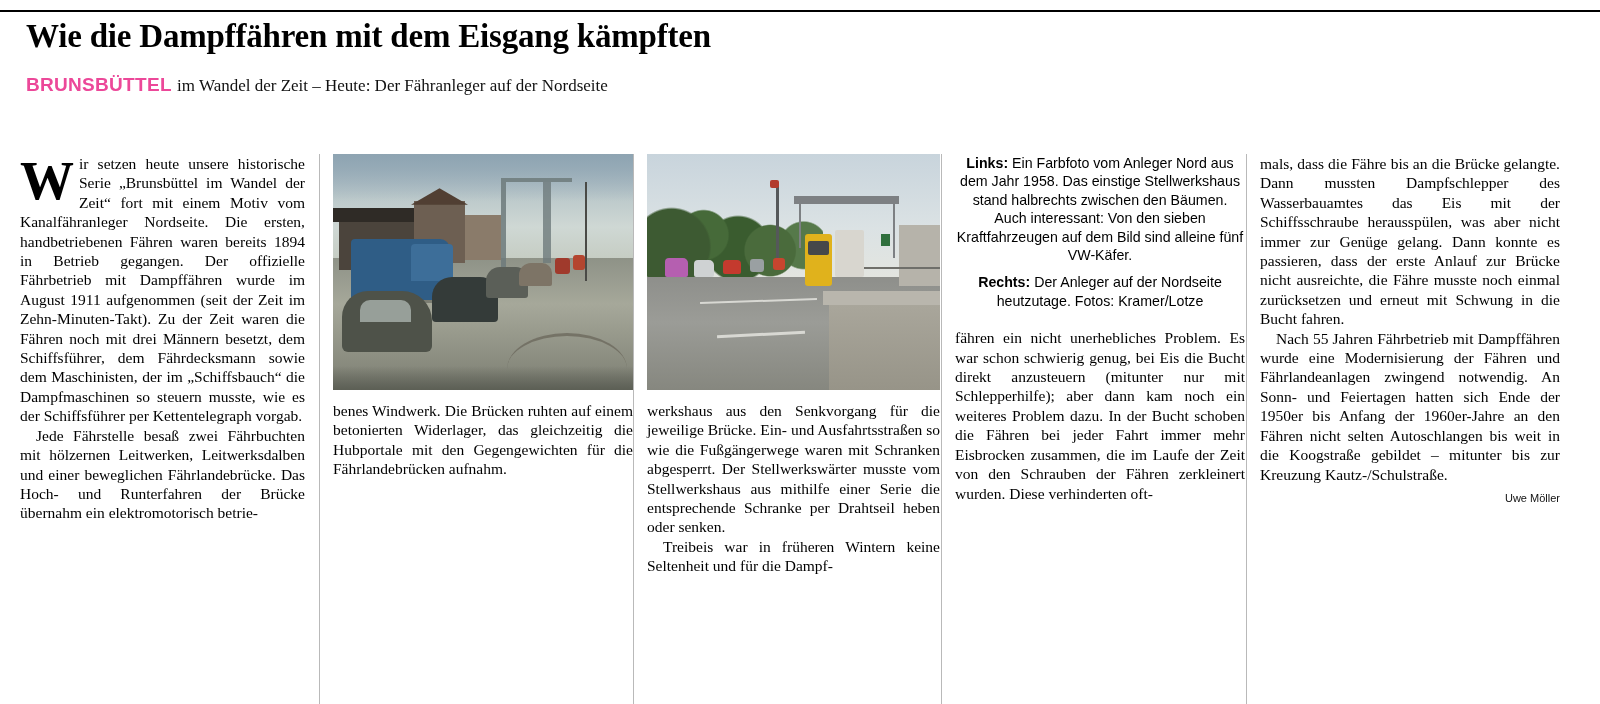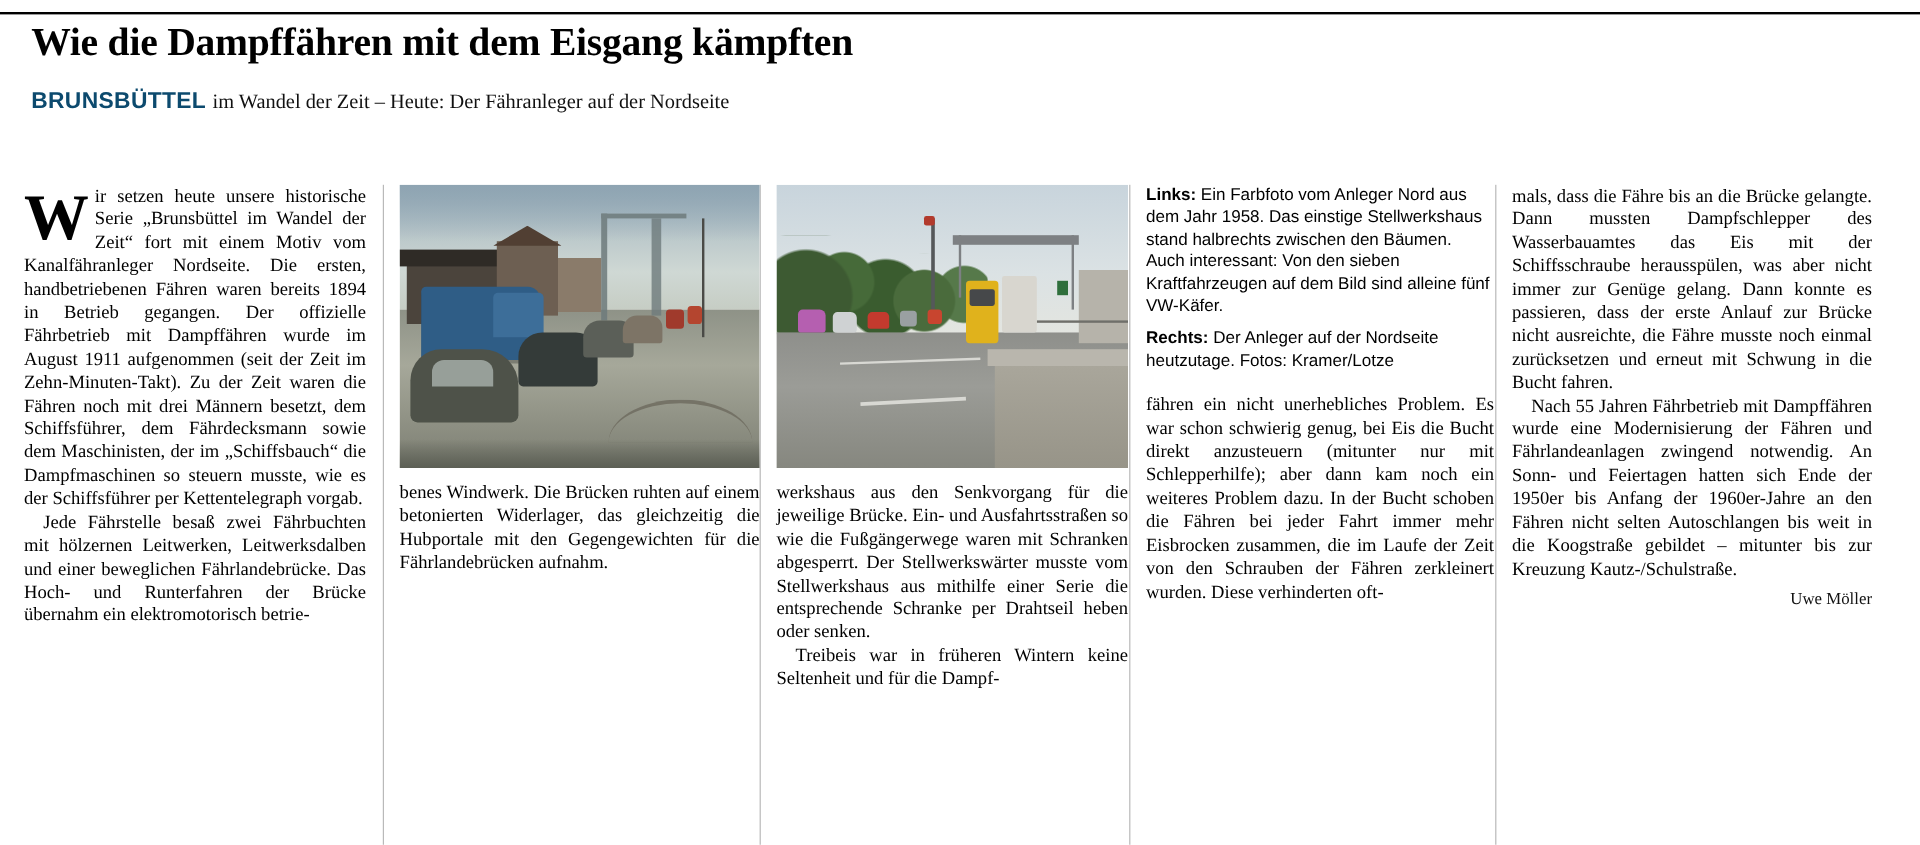--- a/index.html
+++ b/index.html
@@ -38,21 +38,21 @@
     white-space: nowrap;
   }
   .subhead {
     margin: 12px 0 0 6px;
     font-family: "Liberation Sans", sans-serif;
     font-size: 19px;
     line-height: 22px;
     color: #111;
   }
   .subhead .place {
-    color: #0c4a6e;
+    color: #ec4899;
     font-weight: bold;
     letter-spacing: 0.3px;
   }
   .subhead .rest {
     font-family: "Liberation Serif", serif;
     font-size: 17px;
   }
   .columns {
     position: absolute;
     top: 144px;
@@ -122,26 +122,26 @@
     height: 236px;
   }
   .caption {
     font-family: "Liberation Sans", sans-serif;
     font-size: 14.2px;
     line-height: 18.4px;
     color: #000;
     text-align: left;
   }
   .caption b { font-weight: bold; }
-  .caption p { margin: 0; }
+  .caption p { margin: 0; text-align: center; }
   .caption p + p { margin-top: 9px; }
 
   .sig {
-    font-family: Liberation Serif, serif;
-    font-size: 14px;
+    font-family: Liberation Sans, sans-serif;
+    font-size: 11px;
     text-align: right;
     margin-top: 8px;
   }
 
   .after-photo {
     margin-top: 11px;
   }
 
   
   .p1-sky {

